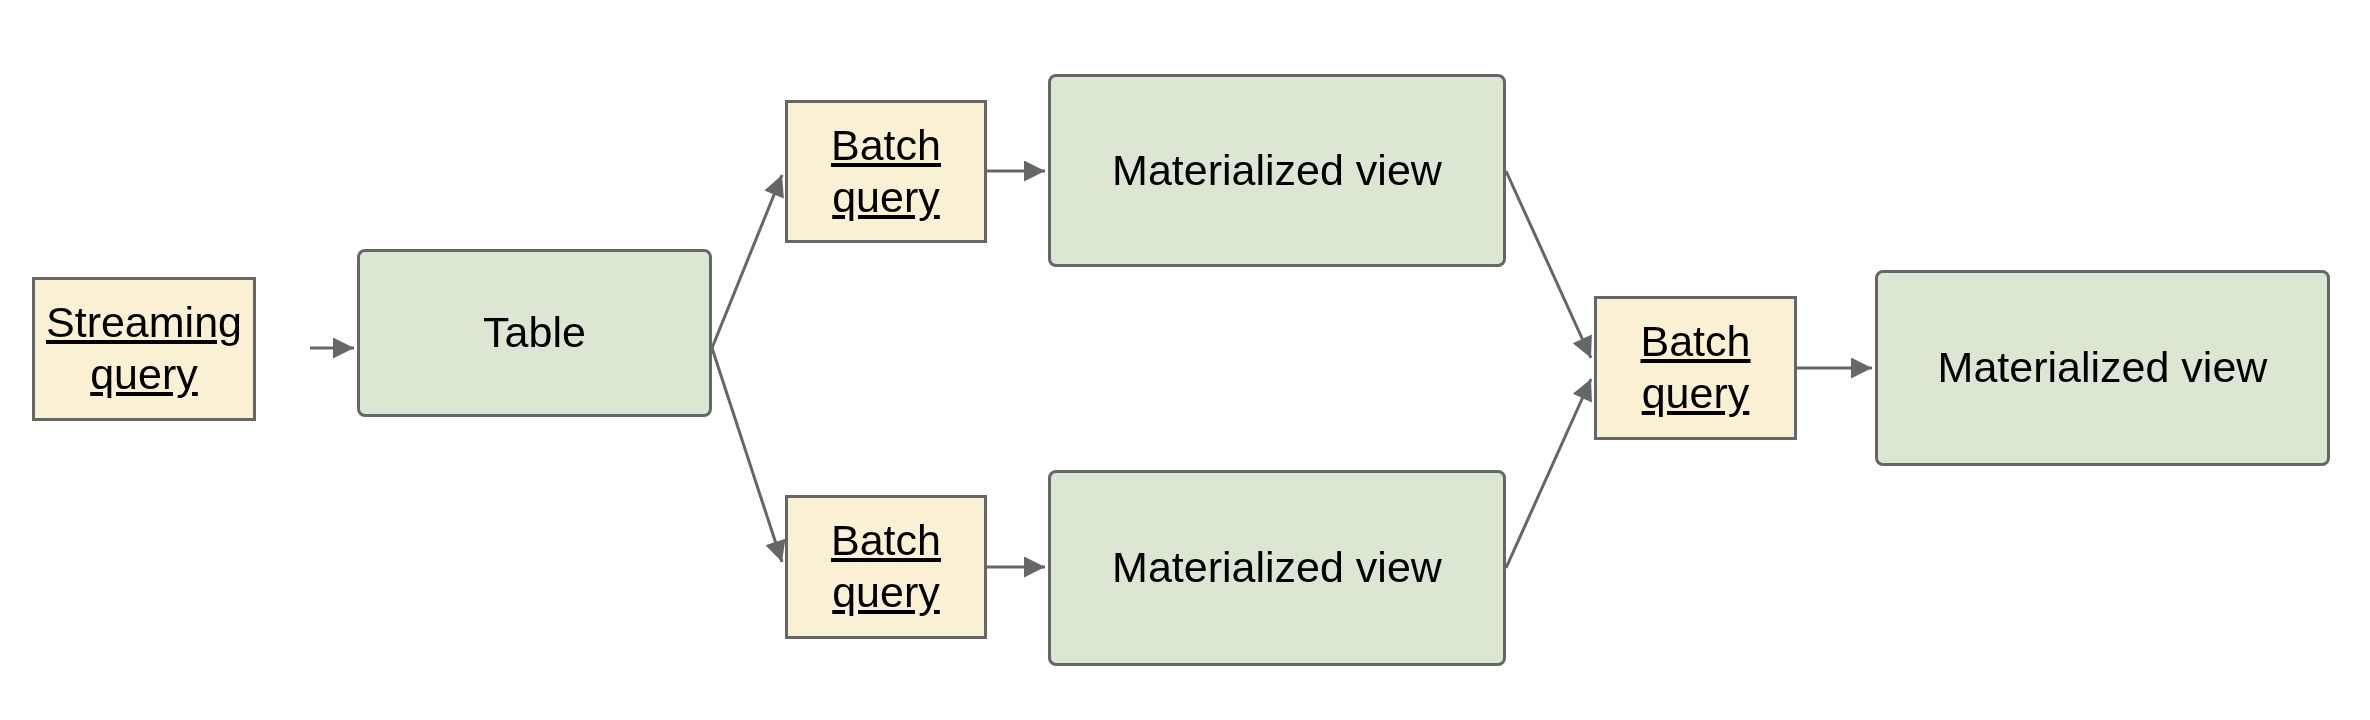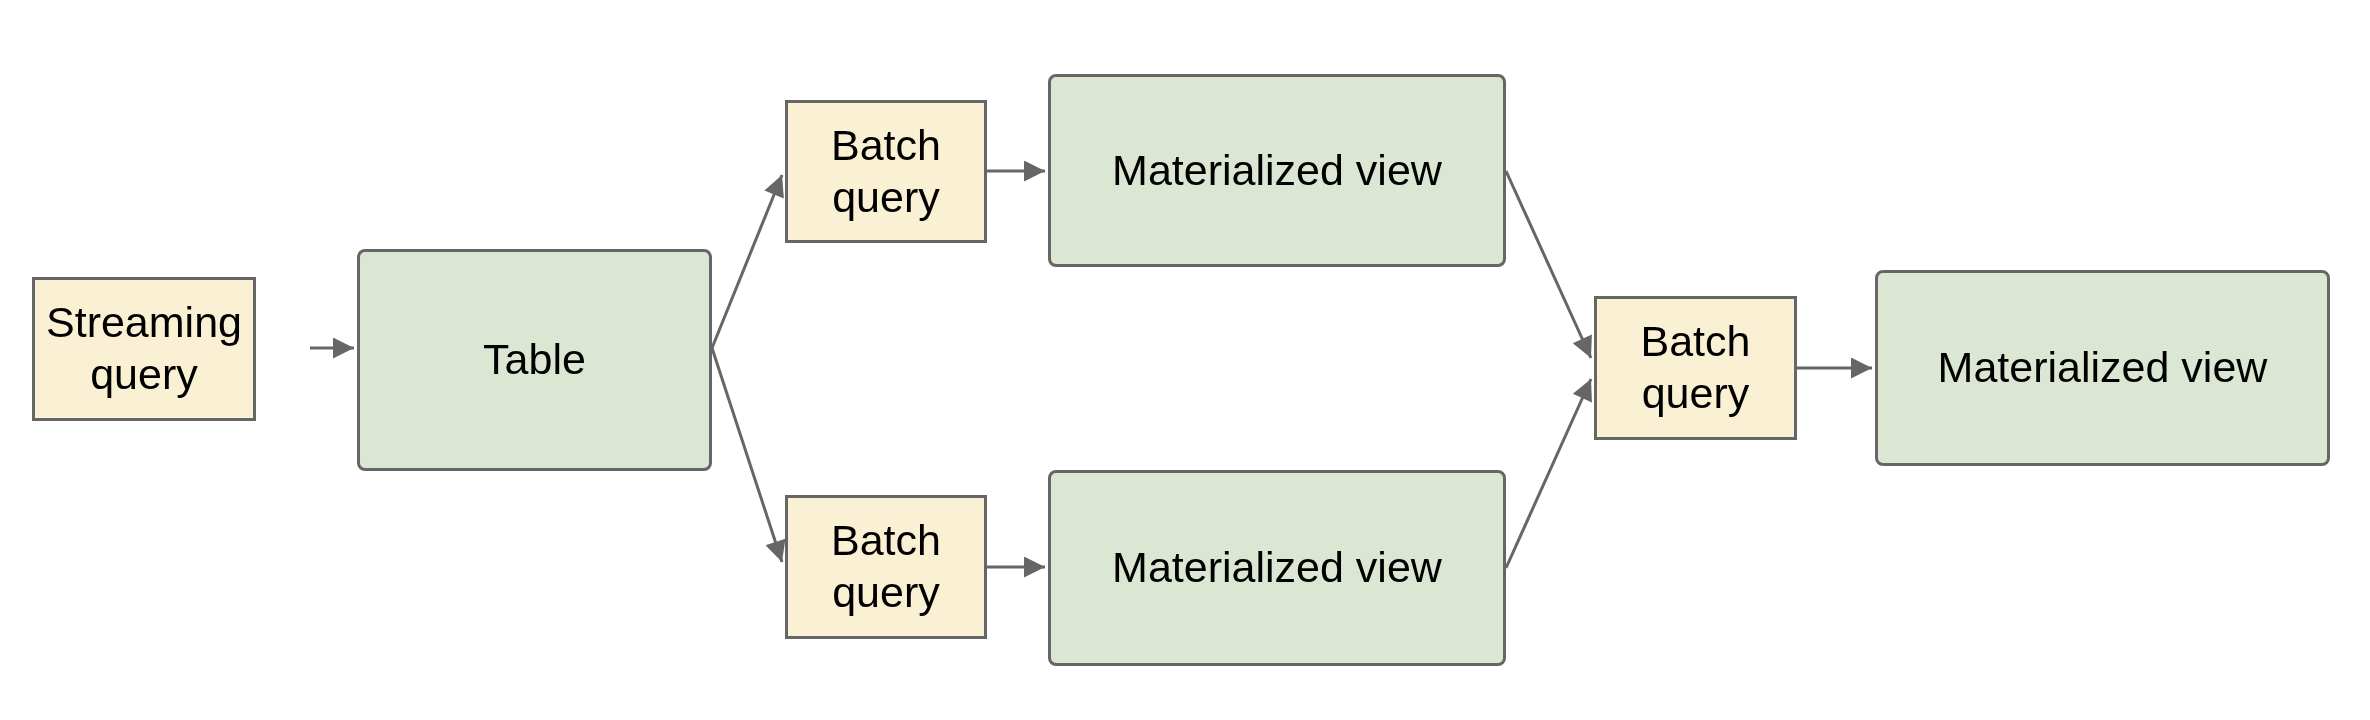--- a/index.html
+++ b/index.html
@@ -43,28 +43,29 @@
     line-height: 1.2;
     color: var(--label-text, #000000);
   }
   .node .label {
     display: block;
     padding: 0 10px;
   }
   .node.query {
     background: var(--query-fill, #faf1d4);
     border-radius: 0;
+    text-decoration: underline;
   }
   .node.view {
     background: var(--view-fill, #dbe7d2);
     border-radius: 8px;
   }
   
   .n-streaming   { left:   32px; top: 277px; width: 224px; height: 144px; }
-  .n-table       { left:  357px; top: 249px; width: 355px; height: 222px; }
+  .n-table       { left:  357px; top: 249px; width: 355px; height: 168px; }
   .n-batch-top   { left:  785px; top: 100px; width: 202px; height: 143px; }
   .n-mv-top      { left: 1048px; top:  74px; width: 458px; height: 193px; }
   .n-batch-bot   { left:  785px; top: 495px; width: 202px; height: 144px; }
   .n-mv-bot      { left: 1048px; top: 470px; width: 458px; height: 196px; }
   .n-batch-merge { left: 1594px; top: 296px; width: 203px; height: 144px; }
   .n-mv-final    { left: 1875px; top: 270px; width: 455px; height: 196px; }
 </style>
 </head>
 <body>
 

